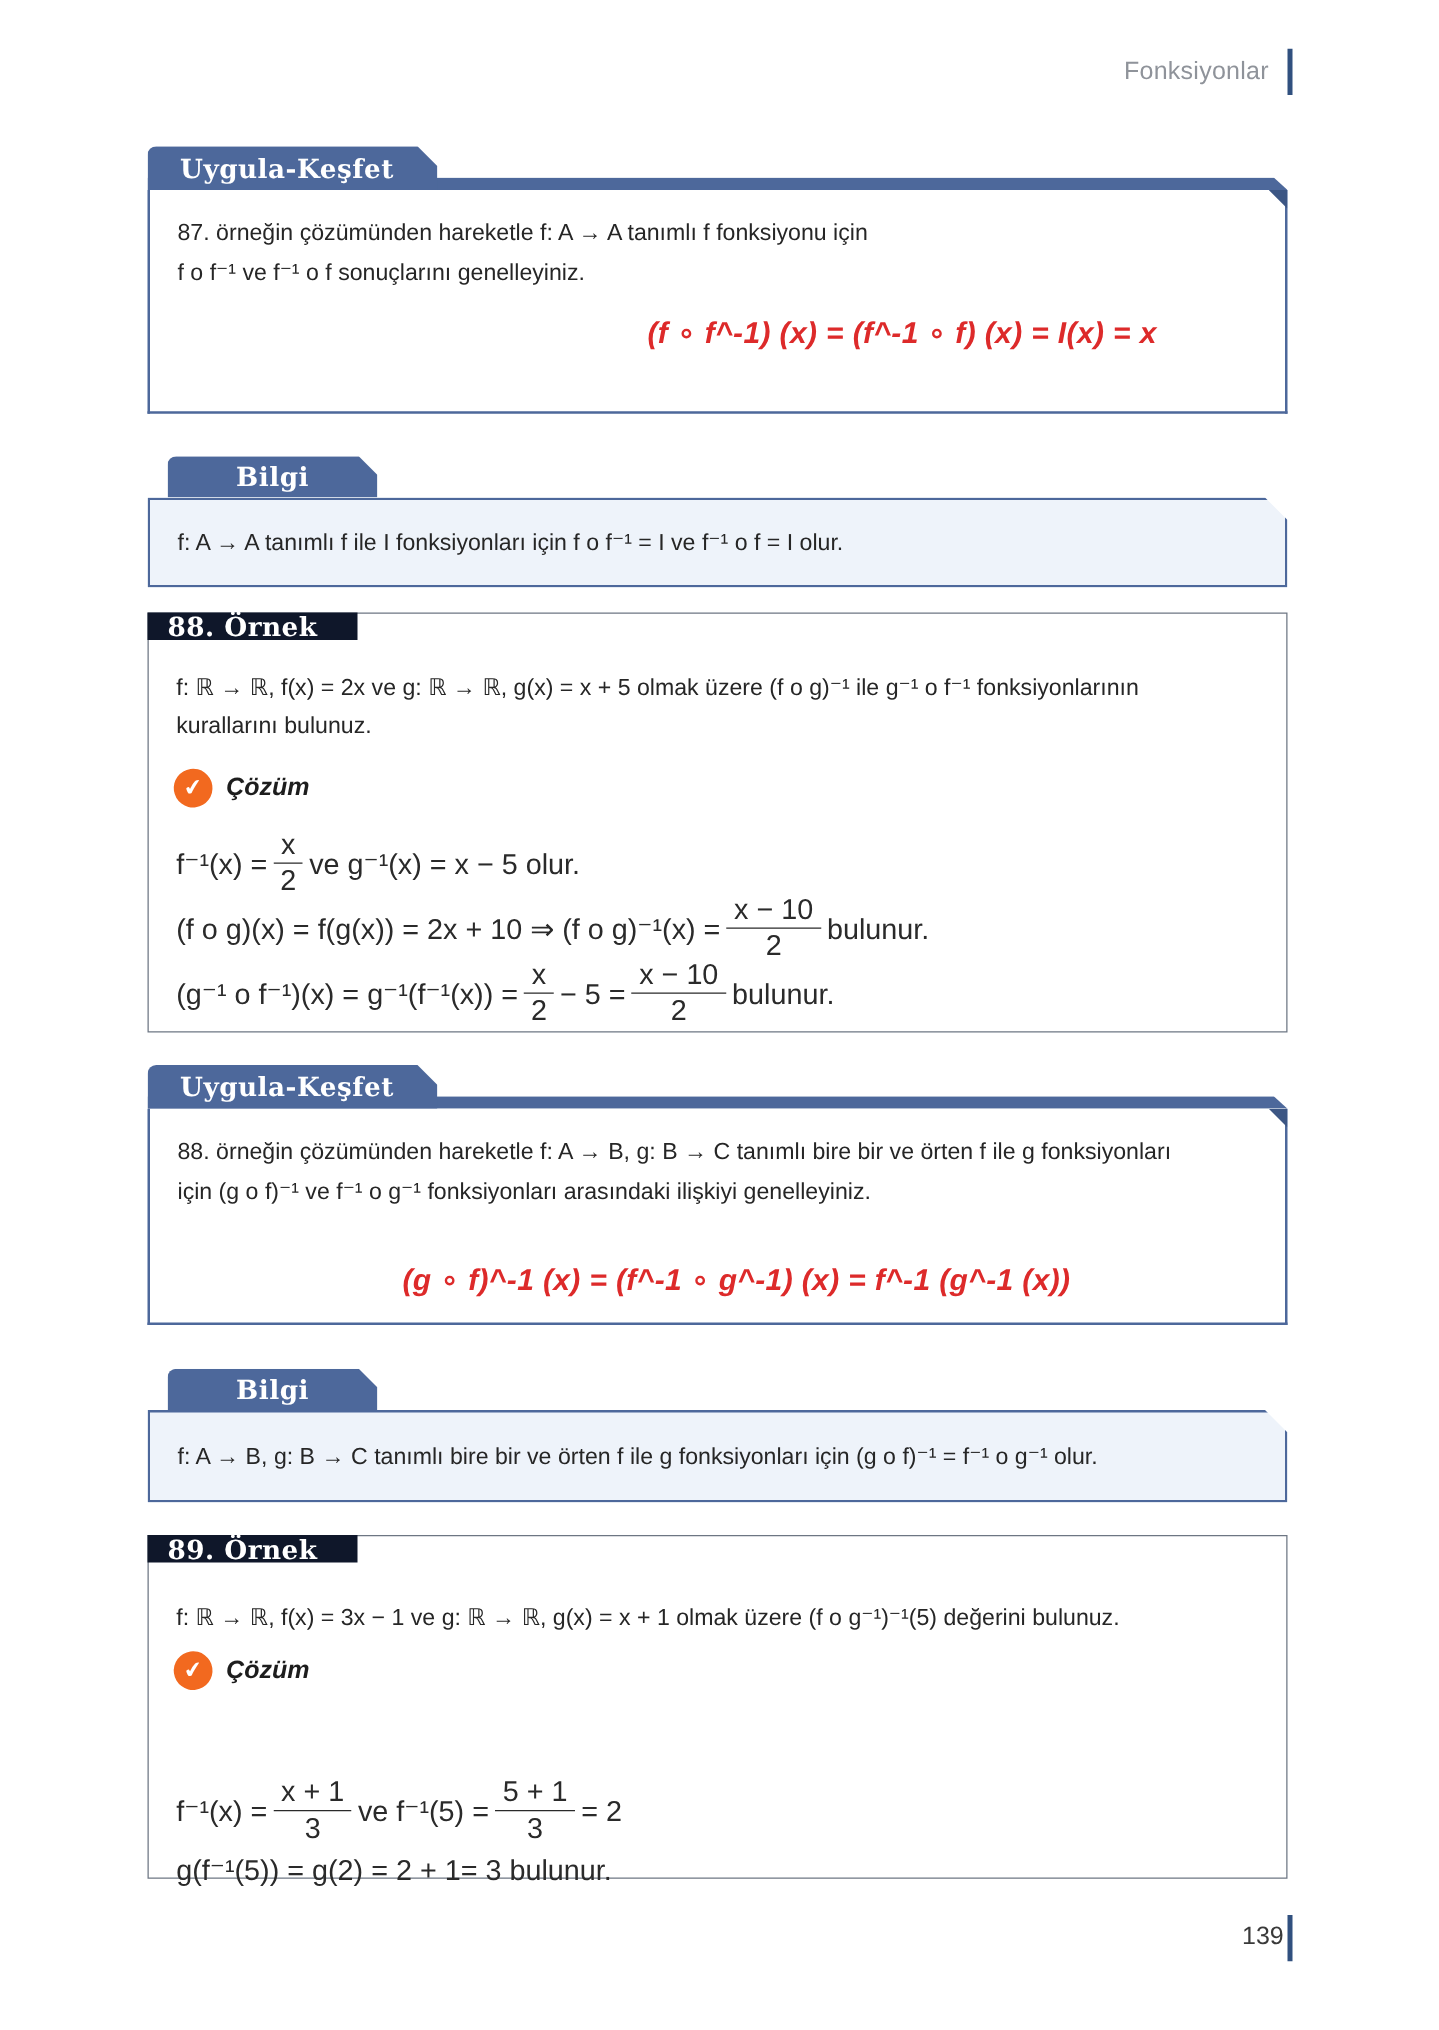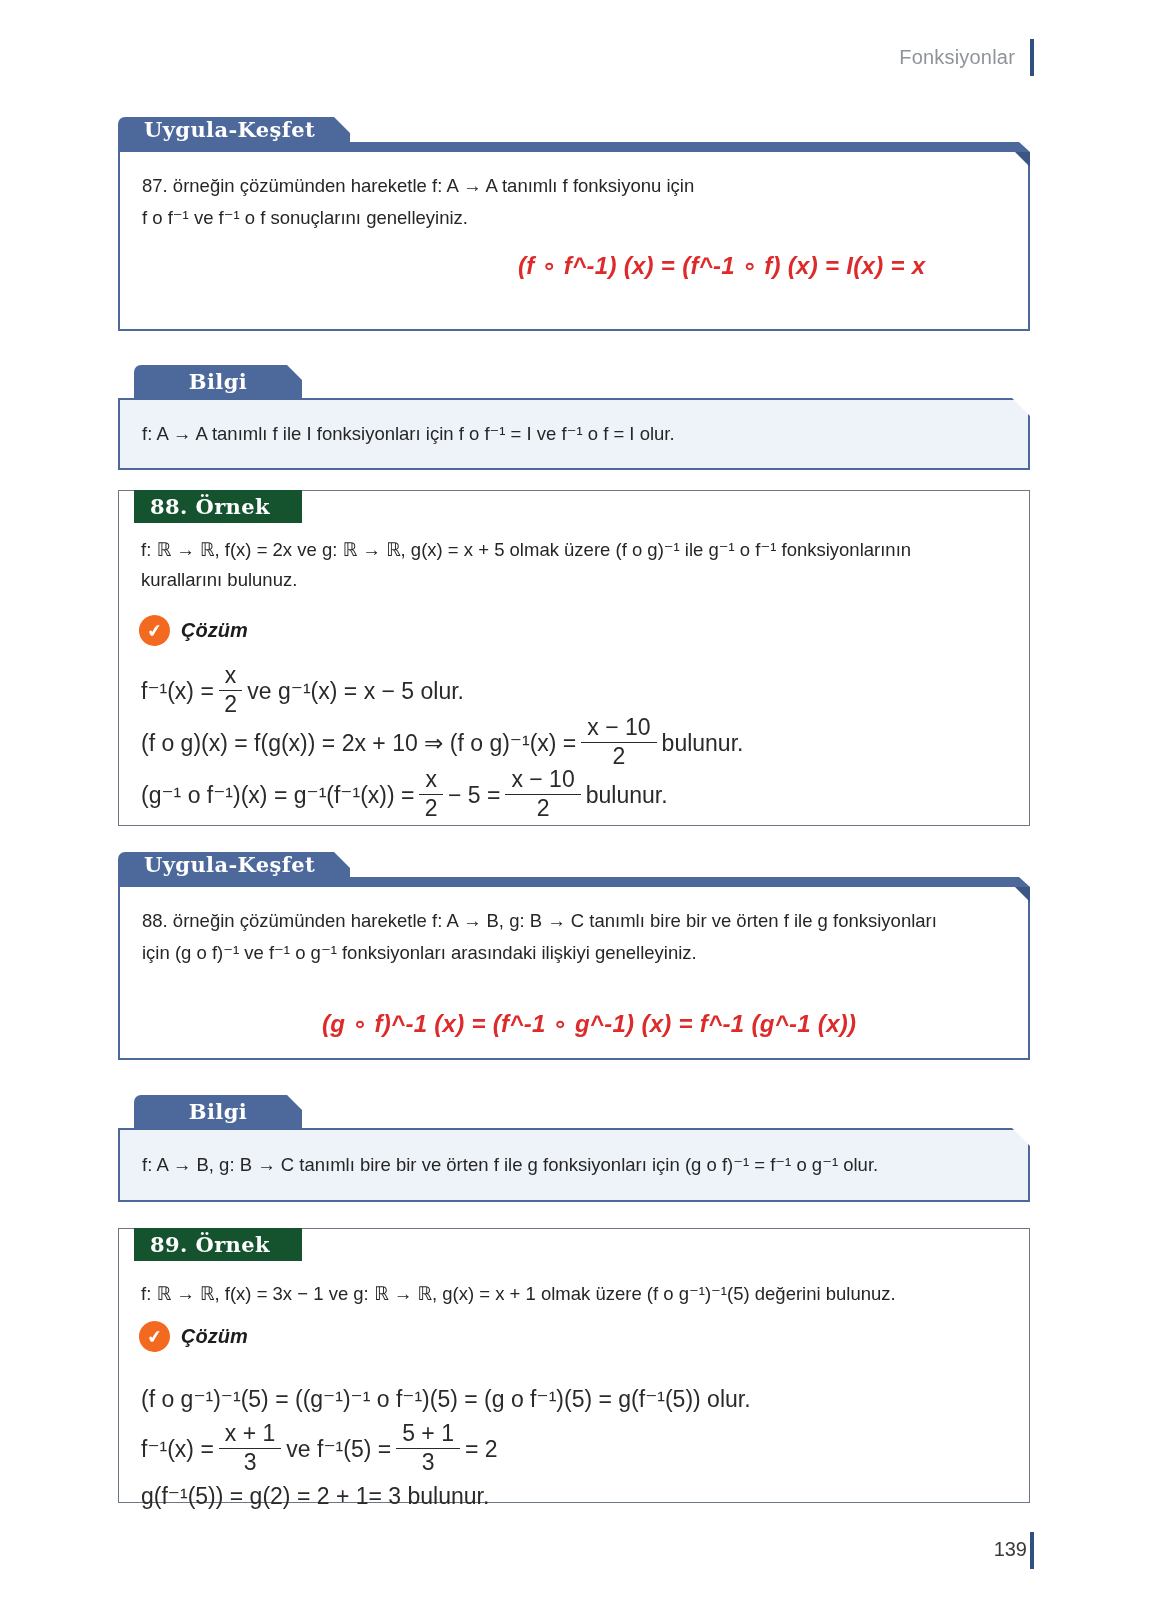--- a/index.html
+++ b/index.html
@@ -21,21 +21,21 @@
   }
   
   .section { position:absolute; left:118px; width:912px; }
 
   
   .uk-tab {
     position:absolute; top:0; left:0; width:232px; height:35px;
     background:#4d689b; z-index:3;
     border-top-left-radius:7px;
     clip-path:polygon(0 0, calc(100% - 16px) 0, 100% 16px, 100% 100%, 0 100%);
-    display:flex; align-items:flex-start; padding-left:26px;
+    display:flex; align-items:center; padding-left:26px;
   }
   .uk-tab span, .bilgi-tab span, .ornek-tab span {
     color:#ffffff; font-family:"DejaVu Serif","Liberation Serif",serif;
     font-weight:700; font-size:21px; letter-spacing:0.4px;
   }
   .uk-bar {
     position:absolute; top:25px; left:0; right:0; height:10px;
     background:#4d689b; z-index:2;
     clip-path:polygon(0 0, calc(100% - 11px) 0, 100% 100%, 0 100%);
   }
@@ -71,23 +71,23 @@
     clip-path:polygon(0 0, calc(100% - 18px) 0, 100% 18px, 100% 100%, 0 100%);
     display:flex; align-items:center; padding:0 22px;
     font-size:18.5px; color:#262626;
   }
   
   .ornek-box {
     position:absolute; left:0; right:0; top:0; bottom:0;
     background:#ffffff; border:1.5px solid #6d7683;
   }
   .ornek-tab {
-    position:absolute; top:-1px; left:-1px; width:168px; height:33px;
-    background:#14532d; z-index:3;
-    display:flex; align-items:center; padding-left:16px;margin-left:16px;
+    position:absolute; top:-1px; left:-1px; width:168px; height:22px;
+    background:#0f172a; z-index:3;
+    display:flex; align-items:center; padding-left:16px;
   }
   .ornek-question {
     position:absolute; left:22px; right:22px;
     font-size:18.5px; line-height:30px; color:#262626;
   }
   .cozum-row { position:absolute; left:20px; display:flex; align-items:center; gap:11px; }
   .cozum-check {
     width:31px; height:31px; border-radius:50%; background:#f2691f;
     color:#ffffff; display:flex; align-items:center; justify-content:center;
     font-size:18px; font-weight:700; transform:rotate(-8deg);
@@ -206,21 +206,20 @@
       <div class="ornek-tab">
         <span>89. Örnek</span>
       </div>
       <div class="ornek-question" style="top:50px;">
         <div>f: ℝ → ℝ, f(x) = 3x − 1 ve g: ℝ → ℝ, g(x) = x + 1 olmak üzere (f o g⁻¹)⁻¹(5) değerini bulunuz.</div>
       </div>
       <div class="cozum-row" style="top:92px;">
         <div class="cozum-check">✔</div>
         <div class="cozum-label">Çözüm</div>
       </div>
-      <div class="math-line" style="top:136px; height:44px;">(f o g⁻¹)⁻¹(5) = ((g⁻¹)⁻¹ o f⁻¹)(5) = (g o f⁻¹)(5) = g(f⁻¹(5))  olur.</div>
       <div class="math-line" style="top:184px; height:48px;">f⁻¹(x) = <span class="fr">
             <span class="fn">x + 1</span>
             <span class="fd">3</span>
           </span> ve f⁻¹(5) = <span class="fr">
             <span class="fn">5 + 1</span>
             <span class="fd">3</span>
           </span> = 2</div>
       <div class="math-line" style="top:238px; height:34px;">g(f⁻¹(5)) = g(2) = 2 + 1= 3 bulunur.</div>
     </div>
   </div>

